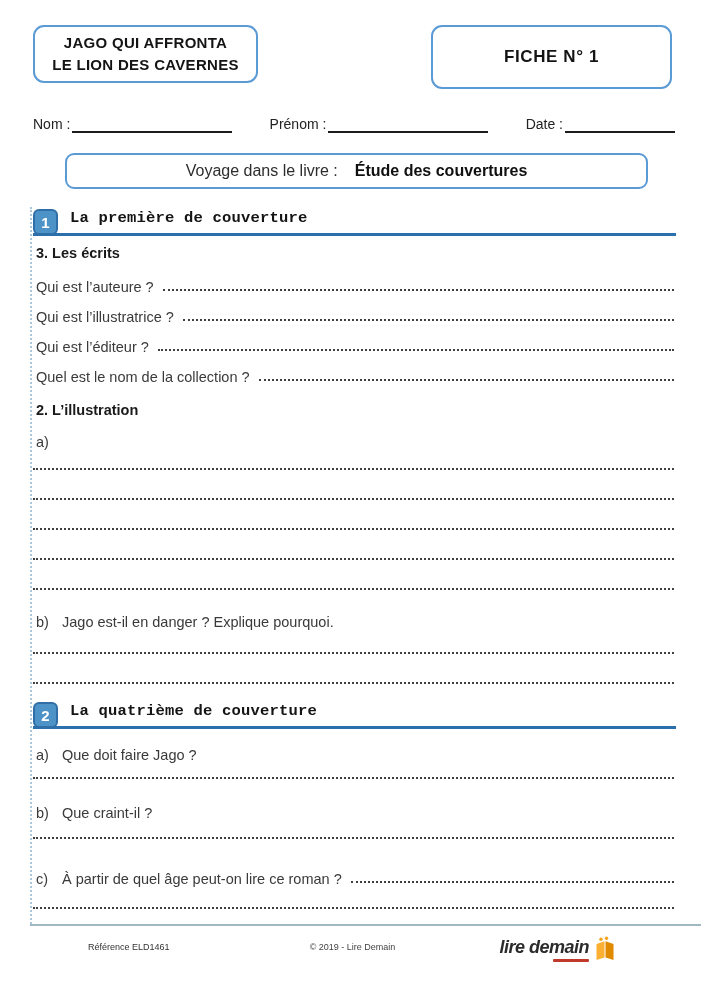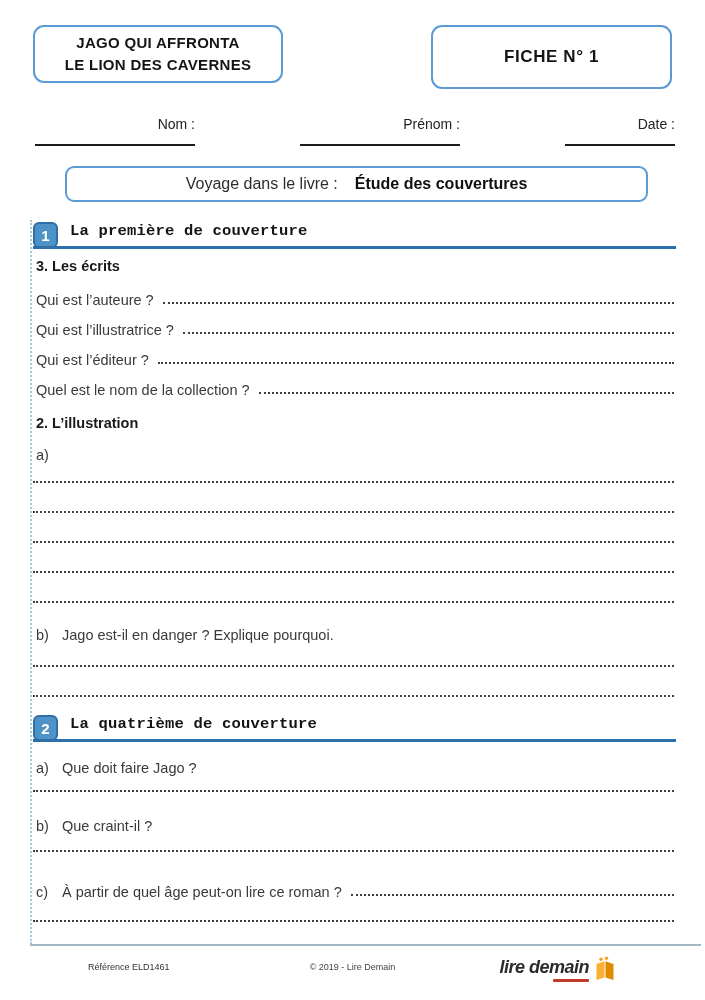--- a/index.html
+++ b/index.html
@@ -14,26 +14,26 @@
     overflow: hidden;
   }
 
   
   .hdr { display: flex; justify-content: space-between; padding: 25px 33px 0 33px; }
   .hbox {
     border: 2px solid #5b9bd5; border-radius: 11px;
     display: flex; flex-direction: column; align-items: center; justify-content: center;
     font-weight: bold; color: #141414; text-align: center;
   }
-  .hbox.book { width: 250px; height: 58px; font-size: 15px; line-height: 1.45; letter-spacing: 0.3px; }
+  .hbox.book { width: 225px; height: 58px; font-size: 15px; line-height: 1.45; letter-spacing: 0.3px; }
   .hbox.fiche { width: 241px; height: 64px; font-size: 17px; letter-spacing: 0.6px; }
 
   
   .ident { display: flex; justify-content: space-between; align-items: flex-end; padding: 27px 30px 0 33px; font-size: 14px; color: #222; }
-  .ident .grp { display: flex; align-items: flex-end; flex-direction: column; }
+  .ident .grp { display: flex; align-items: flex-end; }
   .ident .lab { white-space: nowrap; padding-bottom: 1px; }
   .uline { display: inline-block; border-bottom: 2px solid #1c1c1c; height: 13px; margin-left: 2px; }
   .uline.w1 { width: 160px; } .uline.w2 { width: 160px; } .uline.w3 { width: 110px; }
 
   
   .banner {
     margin: 20px 57px 0 65px; height: 36px;
     border: 2px solid #5b9bd5; border-radius: 9px;
     display: flex; align-items: center; justify-content: center;
     font-size: 16px; color: #2d2d2d; gap: 12px;
@@ -56,21 +56,21 @@
 
   .q { display: flex; align-items: flex-end; height: 30px; font-size: 14.5px; padding-left: 3px; }
   .q .dots, .lq .dots { flex: 1; border-bottom: 2.5px dotted #3f3f3f; margin: 0 2px 4px 9px; }
 
   .lq { display: flex; align-items: flex-end; height: 22px; font-size: 14.5px; padding-left: 3px; }
   .lq .lab { width: 26px; flex: none; }
 
   .aline { border-bottom: 2.5px dotted #3f3f3f; margin-right: 2px; }
 
   
-  .footer { margin-top: auto; padding-bottom: 16px; }
+  .footer { margin-top: auto; padding-bottom: 36px; }
   .frule { border-top: 2px solid #9fb8c4; margin: 0 4px 0 30px; }
   .frow { position: relative; display: flex; align-items: center; height: 34px; margin-top: 4px; padding: 0 88px; }
   .fref { font-size: 9px; color: #333; }
   .fcopy { position: absolute; left: 50%; transform: translateX(-50%); font-size: 9px; color: #444; }
   .flogo { margin-left: auto; display: flex; align-items: center; }
   .flogo .ltext { position: relative; font-style: italic; font-weight: bold; font-size: 18px; color: #2b2b2b; letter-spacing: -0.5px; }
   .flogo .ltag { position: absolute; right: 0; bottom: -4px; width: 36px; height: 3px; background: #c0392b; border-radius: 1px; }
   .flogo svg { margin-left: 4px; margin-top: 2px; }
 </style>
 </head>

